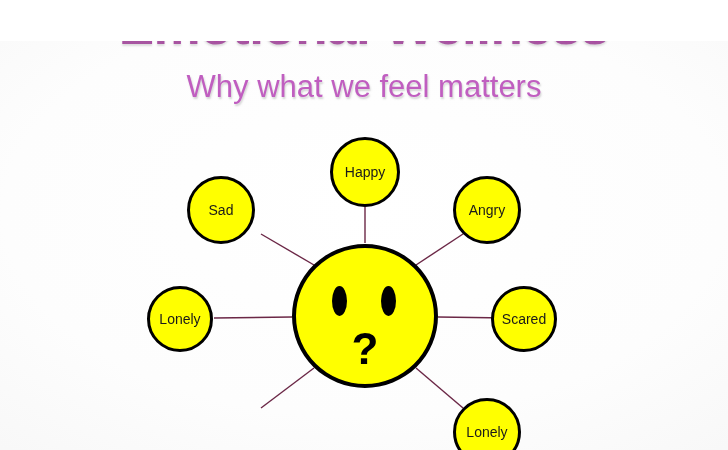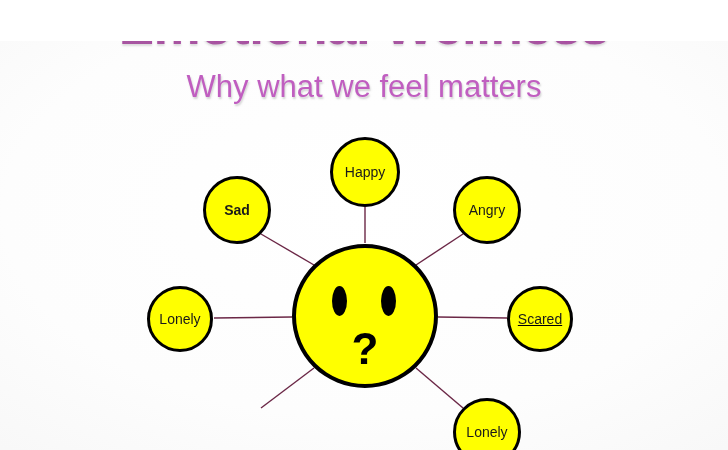--- a/index.html
+++ b/index.html
@@ -161,33 +161,33 @@
     <div id="center-node">
       <div class="eye" id="eye-left"></div>
       <div class="eye" id="eye-right"></div>
       <div id="mouth-question">?</div>
     </div>
 
     <div class="node" style="left:330px; top:96px; width:70px; height:70px;">
       <span class="node-label">Happy</span>
     </div>
 
-    <div class="node" style="left:203px; top:135px; width:68px; height:68px;font-weight:bold;">
+    <div class="node" style="left:187px; top:135px; width:68px; height:68px;">
       <span class="node-label">Sad</span>
     </div>
 
     <div class="node" style="left:453px; top:135px; width:68px; height:68px;">
       <span class="node-label">Angry</span>
     </div>
 
     <div class="node" style="left:147px; top:245px; width:66px; height:66px;">
       <span class="node-label">Lonely</span>
     </div>
 
-    <div class="node" style="left:507px; top:245px; width:66px; height:66px;text-decoration:underline;">
+    <div class="node" style="left:491px; top:245px; width:66px; height:66px;">
       <span class="node-label">Scared</span>
     </div>
 
 
     <div class="node" style="left:453px; top:357px; width:68px; height:68px;">
       <span class="node-label">Lonely</span>
     </div>
 
   </div>
 </div>

